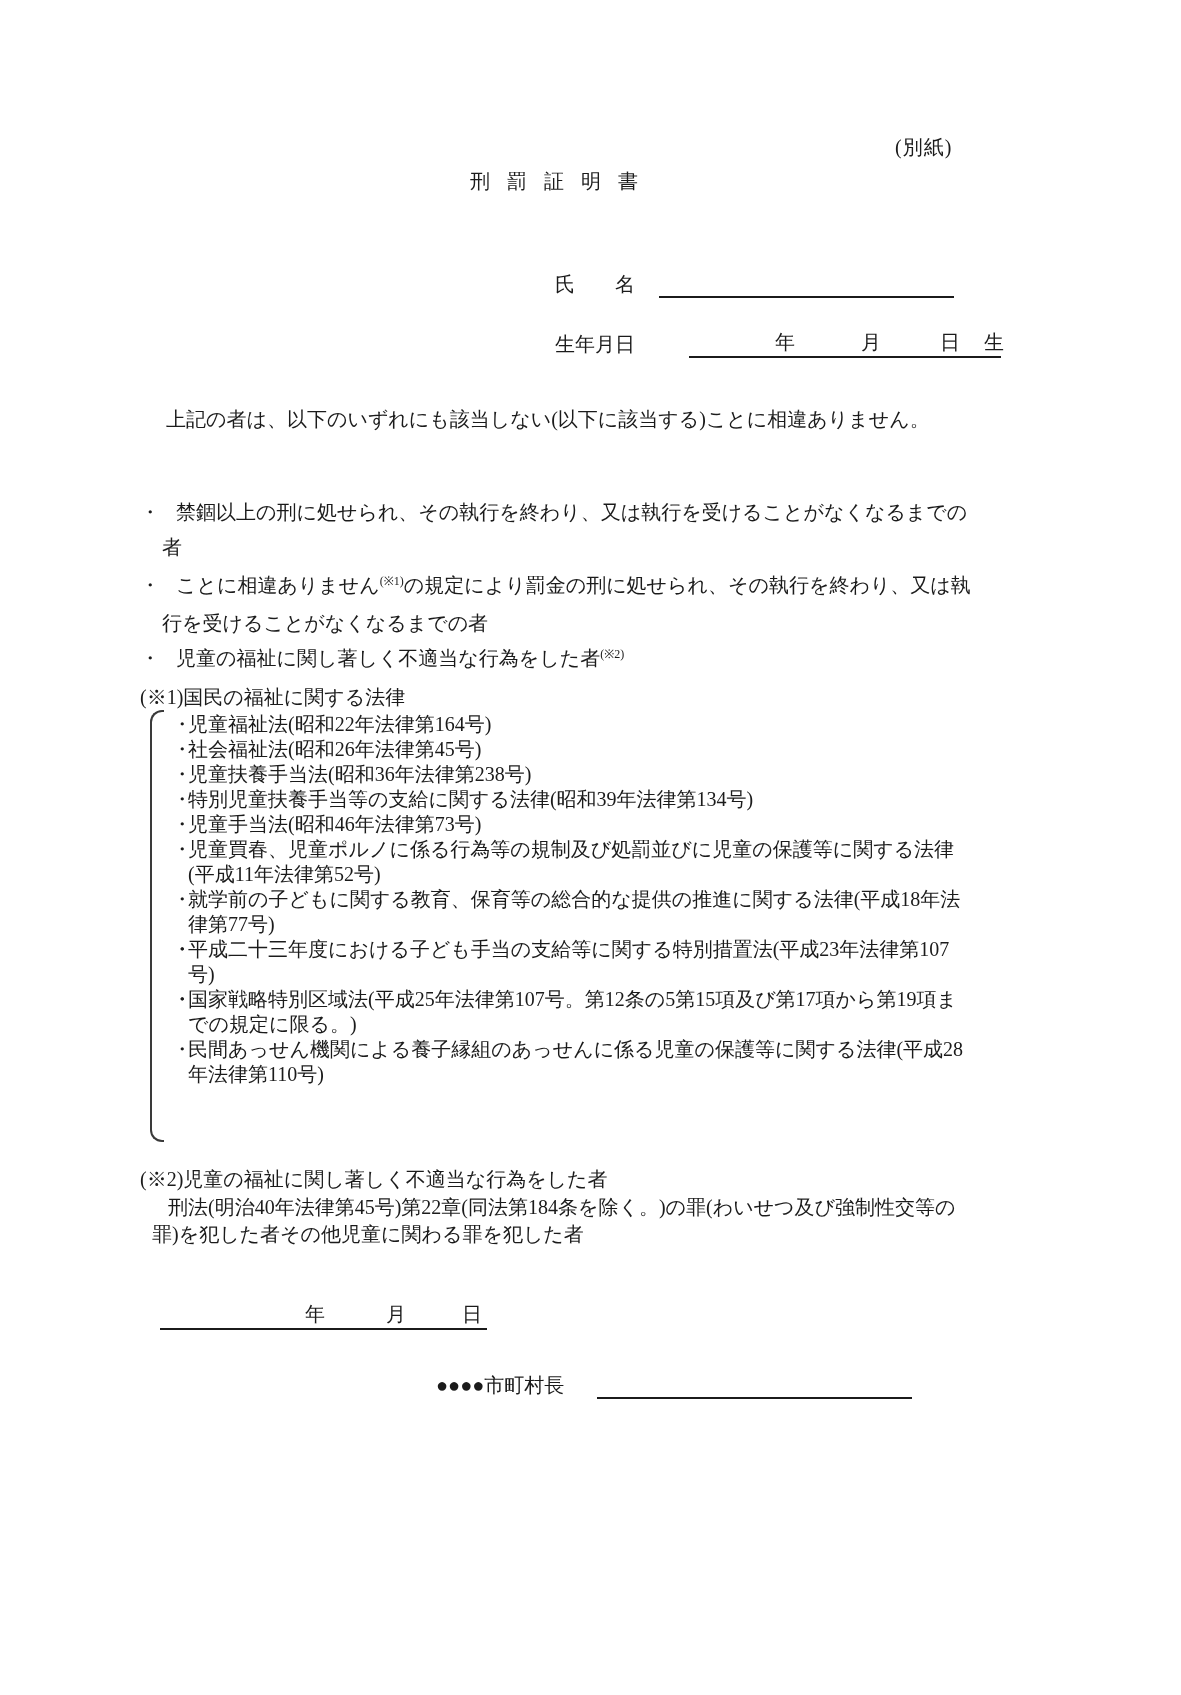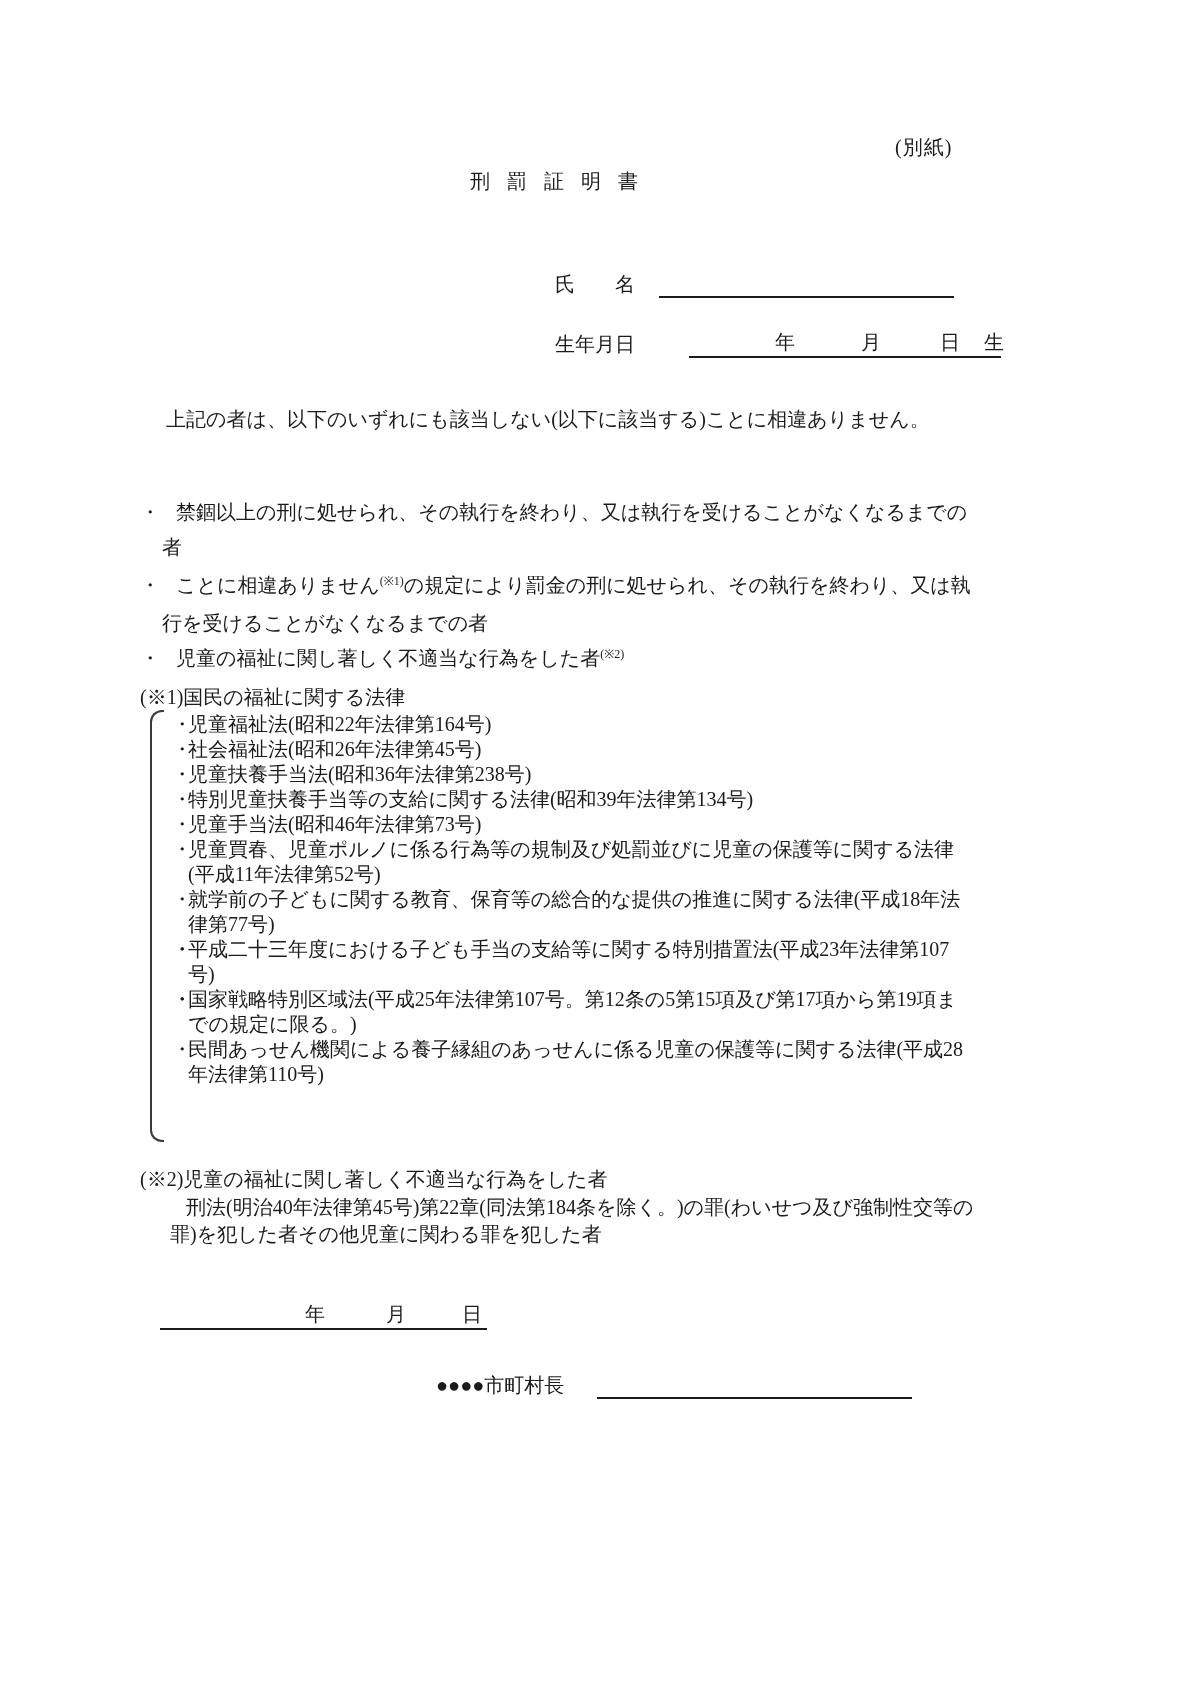--- a/index.html
+++ b/index.html
@@ -96,21 +96,21 @@
     <li><span class="dot">・</span><span>児童買春、児童ポルノに係る行為等の規制及び処罰並びに児童の保護等に関する法律(平成11年法律第52号)</span></li>
     <li><span class="dot">・</span><span>就学前の子どもに関する教育、保育等の総合的な提供の推進に関する法律(平成18年法律第77号)</span></li>
     <li><span class="dot">・</span></li>
     <li><span class="dot">・</span><span>平成二十三年度における子ども手当の支給等に関する特別措置法(平成23年法律第107号)</span></li>
     <li><span class="dot">・</span></li>
     <li><span class="dot">・</span><span>国家戦略特別区域法(平成25年法律第107号。第12条の5第15項及び第17項から第19項までの規定に限る。)</span></li>
     <li><span class="dot">・</span><span>民間あっせん機関による養子縁組のあっせんに係る児童の保護等に関する法律(平成28年法律第110号)</span></li>
   </ul>
 
   <div class="abs" style="top:1166px; left:140px;">(※2)児童の福祉に関し著しく不適当な行為をした者</div>
-  <div class="abs note2-body" style="top:1194px; left:154px;">刑法(明治40年法律第45号)第22章(同法第184条を除く。)の罪(わいせつ及び強制性交等の罪)を犯した者その他児童に関わる罪を犯した者</div>
+  <div class="abs note2-body" style="top:1194px; left:136px;">刑法(明治40年法律第45号)第22章(同法第184条を除く。)の罪(わいせつ及び強制性交等の罪)を犯した者その他児童に関わる罪を犯した者</div>
 
   <div class="abs row" style="top:1300px; left:160px;">
     <span class="uline" style="width:327px; height:30px;">
       <span style="margin-left:145px;">年</span>
       <span style="margin-left:61px;">月</span>
       <span style="margin-left:56px;">日</span>
     </span>
   </div>
 
   <div class="abs row" style="top:1372px; left:436px;">

